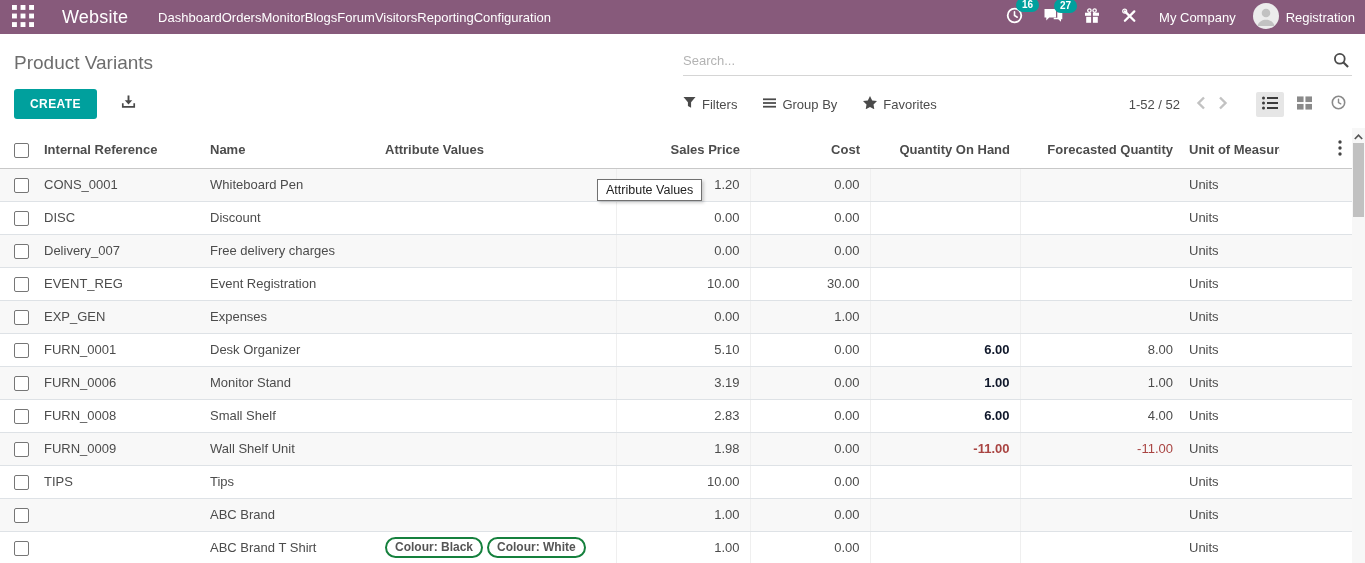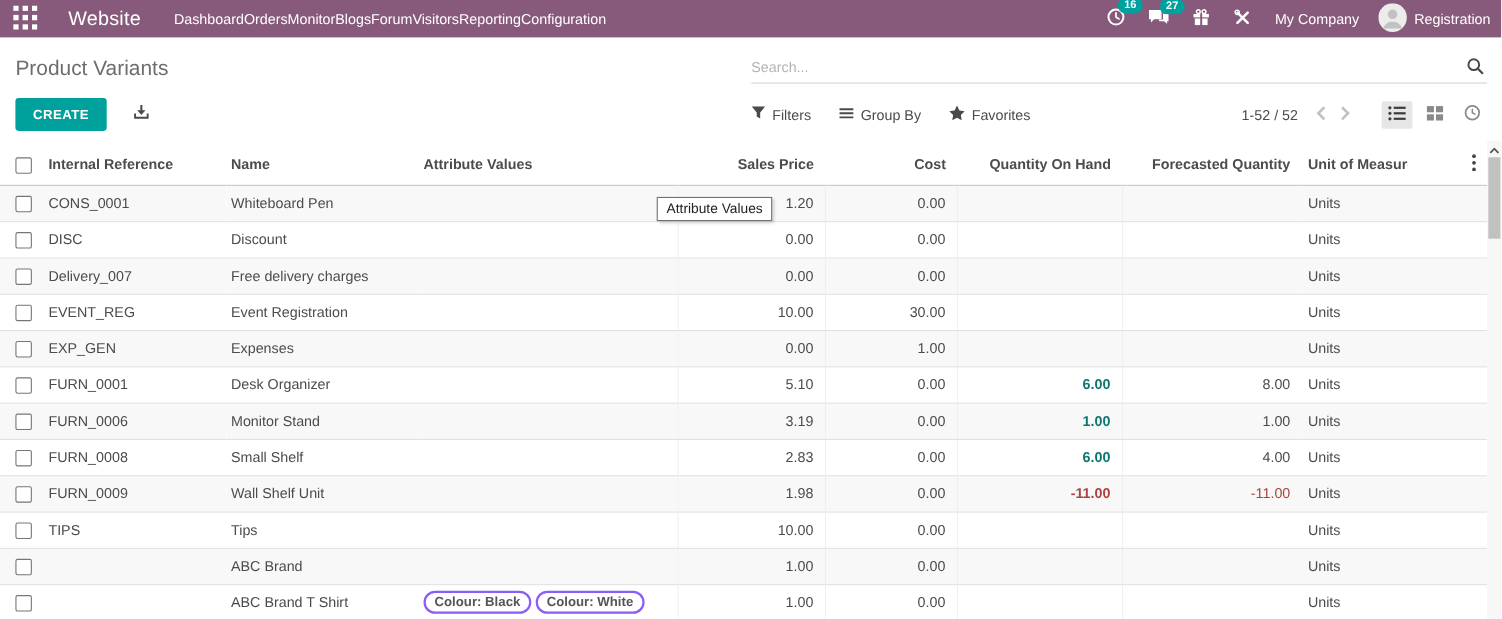--- a/index.html
+++ b/index.html
@@ -61,25 +61,25 @@
   table { border-collapse: collapse; table-layout: fixed; width: 1352px; font-size: 13px; }
   th { height: 36px; font-weight: bold; color:#4c4c4c; text-align:left; padding: 0 4px;
     border-bottom: 1px solid #c8c8c8; cursor:pointer; white-space:nowrap; overflow:hidden; }
   td { height: 33px; padding: 0 4px; border-bottom: 1px solid #dee2e6; color:#4c4c4c;
     white-space:nowrap; overflow:hidden; cursor:pointer; }
   tbody tr:nth-child(odd) { background:#f8f8f8; }
   th.num, td.num { text-align: right; padding-right: 10px; }
   td.num { border-left: 1px solid #efefef; }
   th.c-check, td.c-check { padding-left: 14px; cursor:default; }
   th.c-uom, td.c-uom { padding-left: 6px; }
-  td.qoh { font-weight: bold; color:#0f766e; }
+  td.qoh { font-weight: bold; color:#0f172a; }
   td.neg, td.qoh.neg { color:#a94442; }
   .checkbox { display:inline-block; width: 15px; height: 15px; border: 1px solid #767676;
     border-radius: 2px; background: #fff; cursor:pointer; vertical-align:middle; }
-  .attr-badge { display:inline-block; border: 2px solid #8b5cf6; border-radius: 11px;
+  .attr-badge { display:inline-block; border: 2px solid #15803d; border-radius: 11px;
     padding: 1px 8px; font-size: 12px; font-weight: bold; color:#555; margin-right: 4px;
     background:#fff; line-height: 1.25; }
   .opt-cols-btn { background:transparent; border:none; cursor:pointer; float:right; padding:2px 6px; }
   
   .native-tooltip {
     position: absolute; left: 597px; top: 179px; z-index: 50; background: #fff;
     border: 1px solid #717171; padding: 3px 8px; font-size: 12.5px; color:#222;
     box-shadow: 2px 2px 3px rgba(0,0,0,.18); white-space:nowrap;
   }
   

